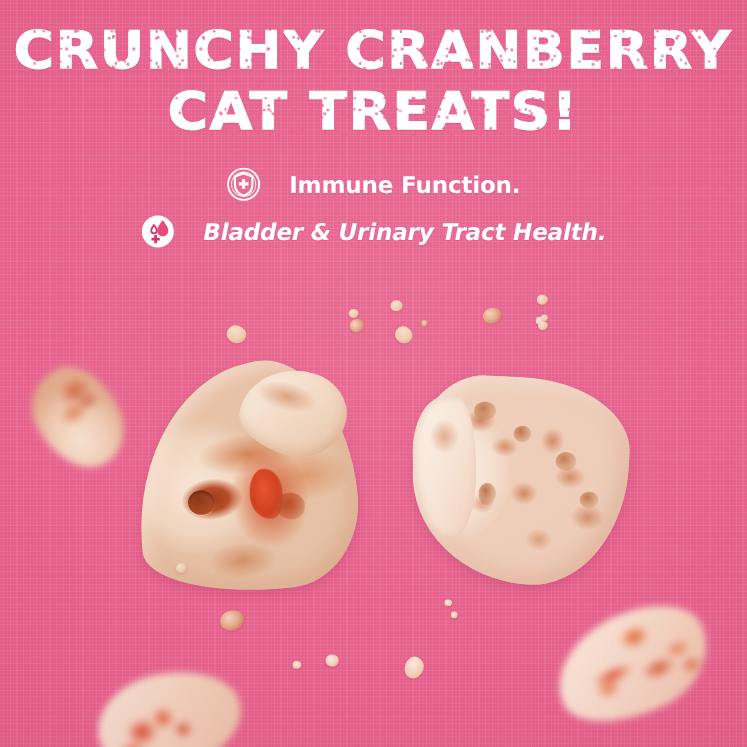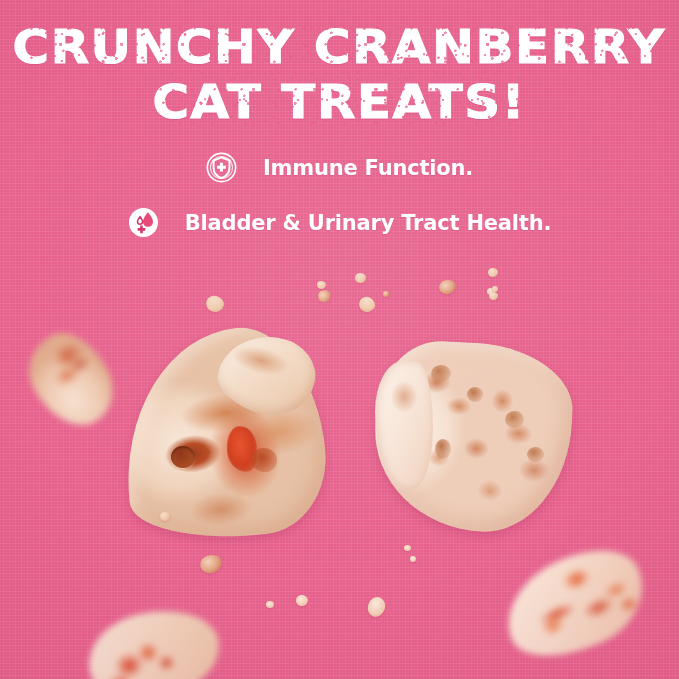--- a/index.html
+++ b/index.html
@@ -65,21 +65,21 @@
       radial-gradient(circle at 85% 52%, rgba(232,96,140,.8) 0 1.2px, transparent 1.5px);
     background-size:37px 29px,53px 41px,31px 47px,61px 33px,43px 37px,29px 53px,47px 31px,
                     39px 43px,57px 29px,33px 51px,49px 35px,27px 45px,59px 39px,41px 27px;
     opacity:.9;
   }
 
   
   .features{position:absolute;left:0;right:0;top:152px;z-index:6;}
   .frow{display:flex;justify-content:center;align-items:center;}
   .frow.r1{gap:72px;}
-  .frow.r2{margin-top:24px;}
+  .frow.r2{margin-top:12px;font-style:italic;}
   .fitem{display:flex;align-items:center;gap:26px;}
   .ficon{width:31px;height:31px;flex:0 0 31px;position:relative;}
   .ficon svg{display:block;width:31px;height:31px;}
   .flabel{
     color:#ffffff;font-size:21px;font-weight:700;
     font-family:"DejaVu Sans",sans-serif;
     letter-spacing:-.2px;white-space:nowrap;
     text-shadow:0 1px 1px rgba(170,35,85,.16);
   }
 

